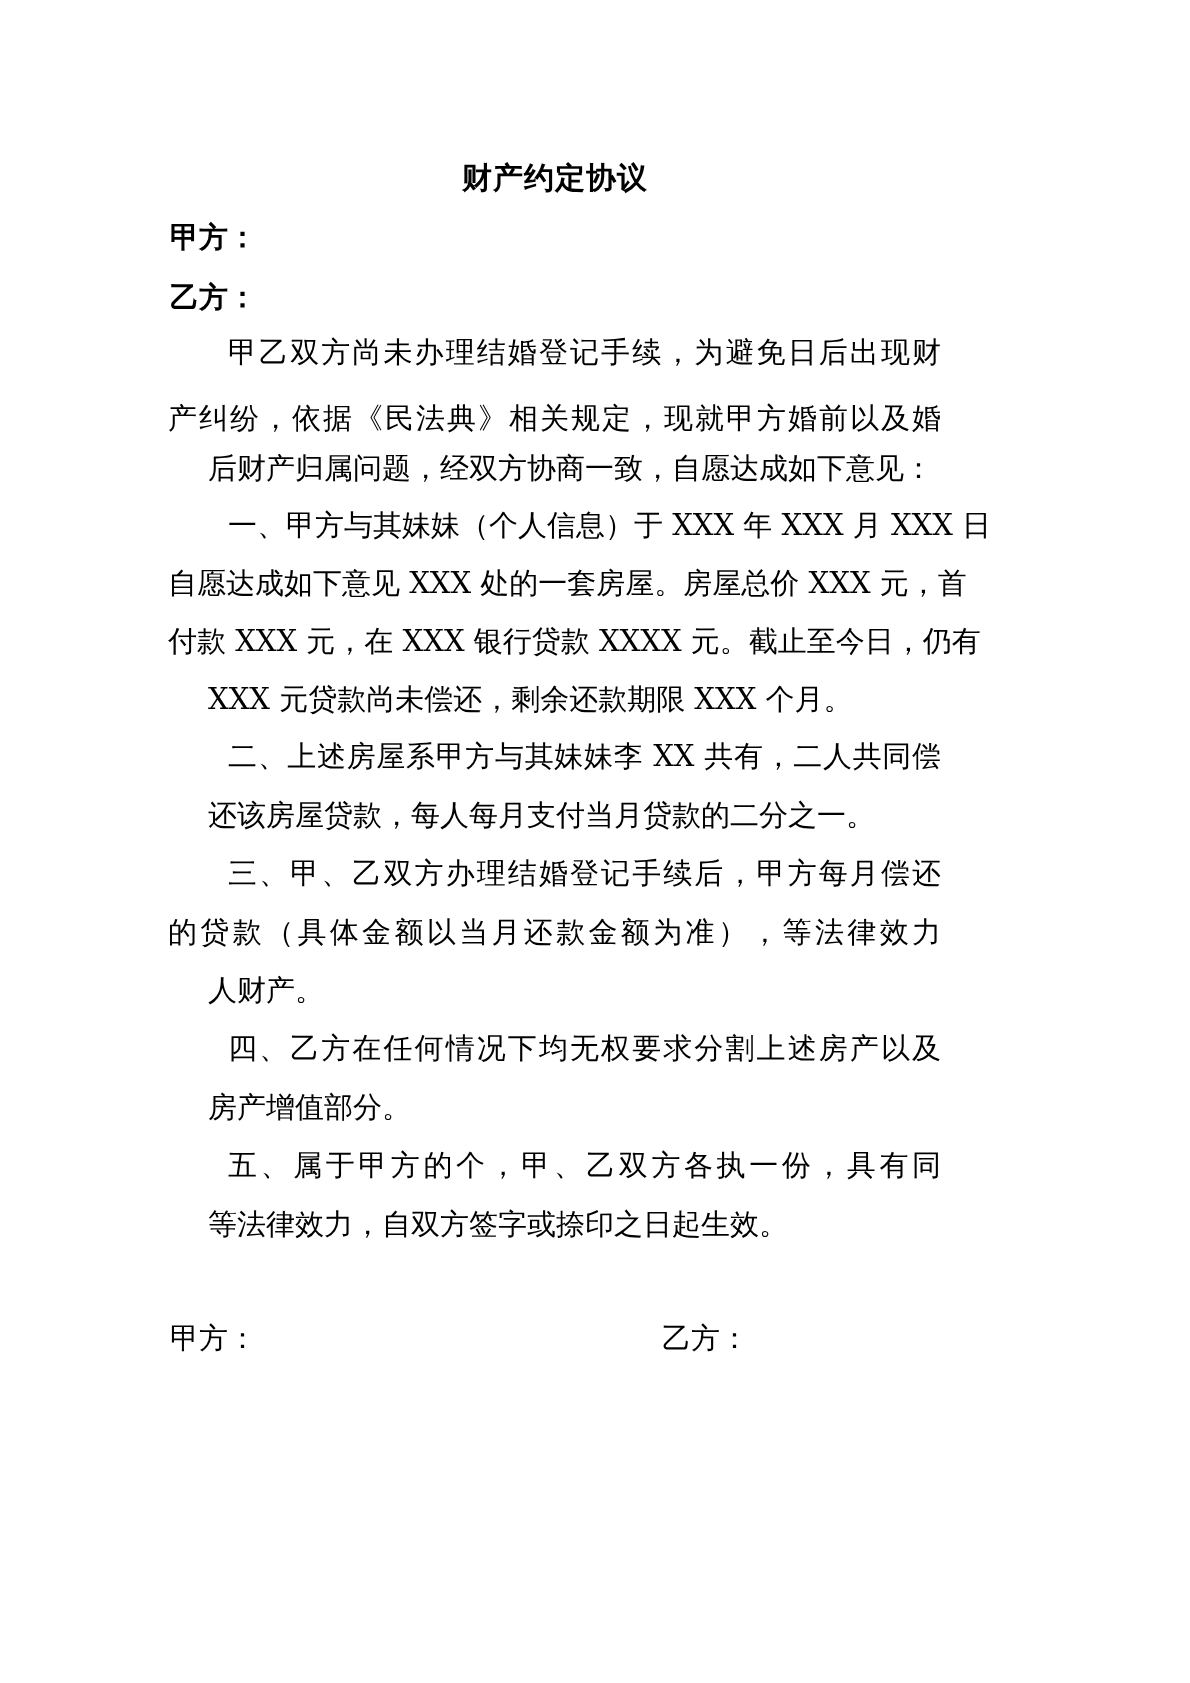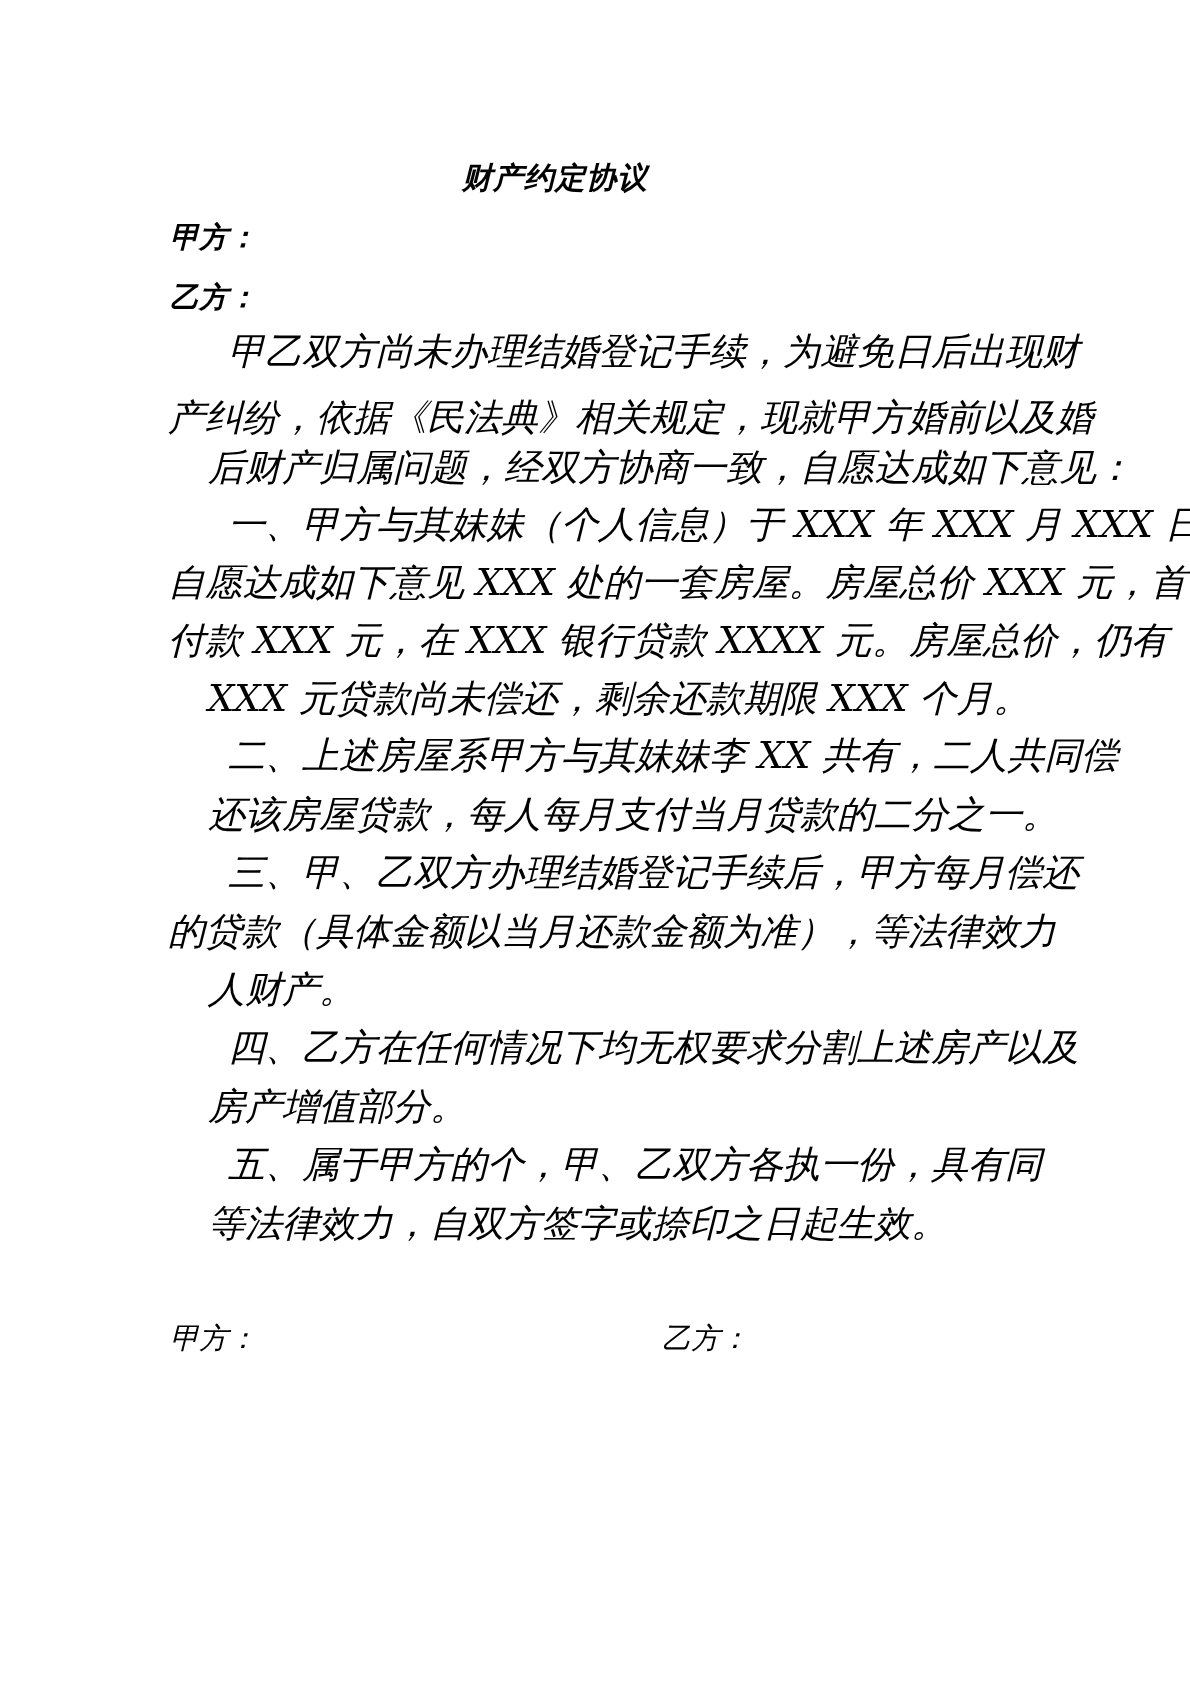--- a/index.html
+++ b/index.html
@@ -14,21 +14,20 @@
       overflow: hidden;
       font-family: "DejaVu Serif", "Liberation Serif", serif;
       color: #000000;
     }
     .page {
       position: absolute;
       left: 0; top: 0;
       width: 1190px;
       height: 1683px;
       background: #ffffff;
-      font-style: italic;
     }
     .title {
       position: absolute;
       left: 0;
       width: 1110px;
       top: 158px;
       text-align: center;
       font-size: 30px;
       font-weight: bold;
       font-family: "DejaVu Sans", "Liberation Sans", sans-serif;
@@ -39,21 +38,21 @@
       left: 170px;
       font-size: 29px;
       font-weight: bold;
       font-family: "DejaVu Sans", "Liberation Sans", sans-serif;
     }
     .line {
       position: absolute;
       left: 168px;
       width: 773px;
       height: 40px;
-      font-size: 37px;
+      font-size: 29px;
       line-height: 40px;
       white-space: nowrap;
       text-align: justify;
       text-align-last: justify;
     }
     .line.indent {
       left: 228px;
       width: 713px;
     }
     .line.last {
@@ -78,21 +77,21 @@
 
   <div>
     <div class="line indent" style="top:332px;">甲乙双方尚未办理结婚登记手续，为避免日后出现财</div>
     <div class="line" style="top:390px;margin-top:8px;">产纠纷，依据《民法典》相关规定，现就甲方婚前以及婚</div>
     <div class="line last" style="top:448px;">后财产归属问题，经双方协商一致，自愿达成如下意见：</div>
   </div>
 
   <div>
     <div class="line indent" style="top:505px;">一、甲方与其妹妹（个人信息）于 XXX 年 XXX 月 XXX 日</div>
     <div class="line" style="top:563px;">自愿达成如下意见 XXX 处的一套房屋。房屋总价 XXX 元，首</div>
-    <div class="line" style="top:621px;">付款 XXX 元，在 XXX 银行贷款 XXXX 元。房屋总价，仍有</div>
+    <div class="line" style="top:621px;">付款 XXX 元，在 XXX 银行贷款 XXXX 元。截止至今日，仍有</div>
     <div class="line last" style="top:679px;">XXX 元贷款尚未偿还，剩余还款期限 XXX 个月。</div>
   </div>
 
   <div>
     <div class="line indent" style="top:736px;">二、上述房屋系甲方与其妹妹李 XX 共有，二人共同偿</div>
     <div class="line last" style="top:795px;">还该房屋贷款，每人每月支付当月贷款的二分之一。</div>
   </div>
 
   <div>
     <div class="line indent" style="top:853px;">三、甲、乙双方办理结婚登记手续后，甲方每月偿还</div>

